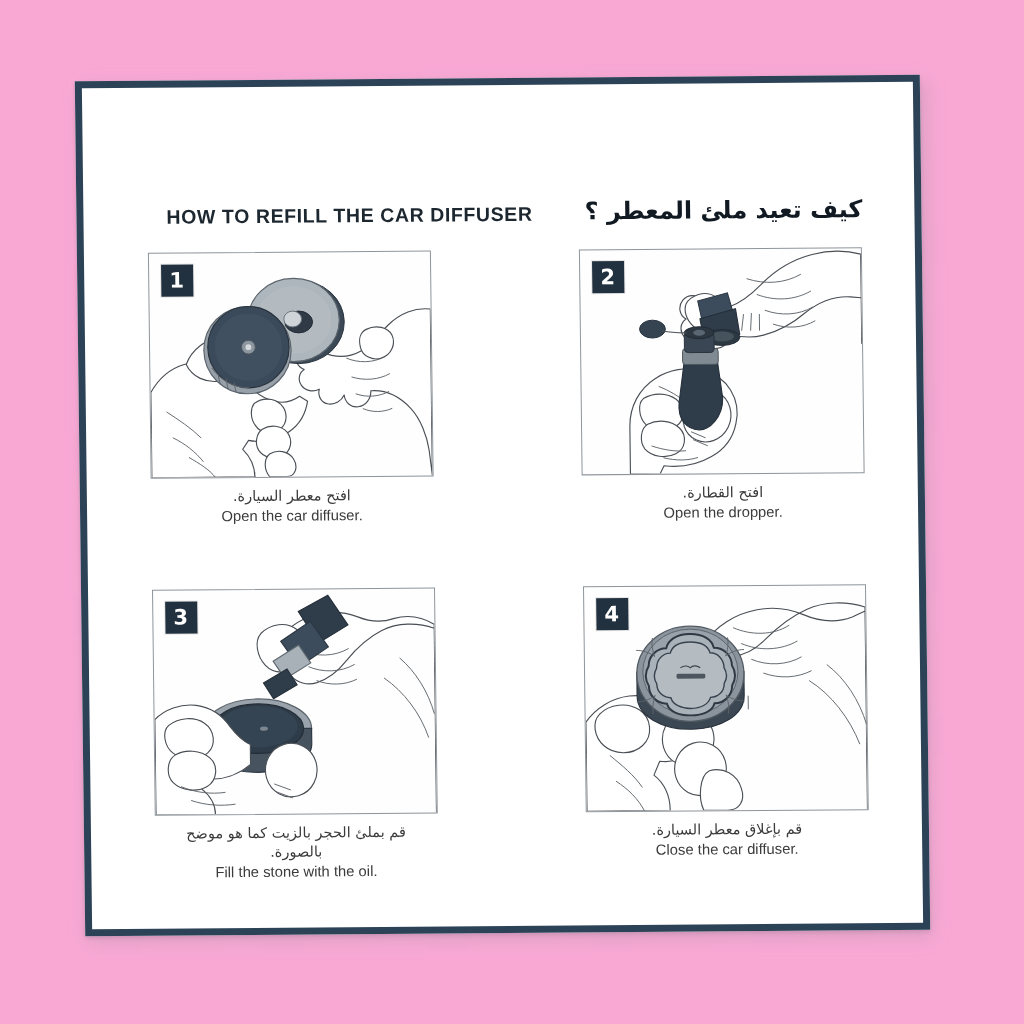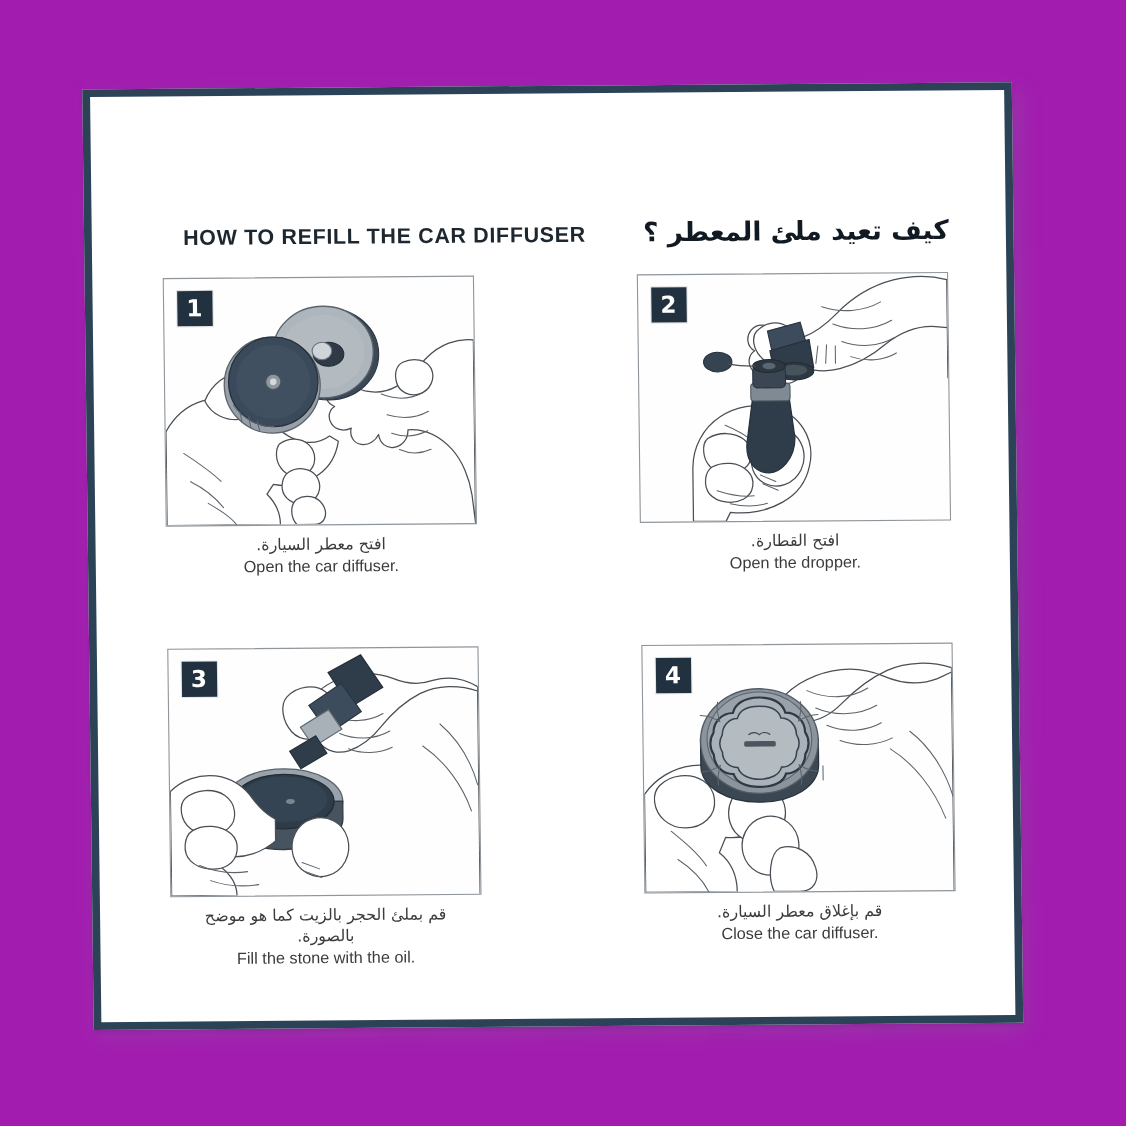--- a/index.html
+++ b/index.html
@@ -9,21 +9,21 @@
     height: 1024px;
     background: #ffffff;
     font-family: "Liberation Sans", "DejaVu Sans", sans-serif;
     overflow: hidden;
   }
 
   #stage {
     position: relative;
     width: 1024px;
     height: 1024px;
-    background: #a21caf;
+    background: #f9a8d4;
   }
 
   
   #card-shadow {
     position: absolute;
     left: 84px;
     top: 84px;
     width: 846px;
     height: 856px;
     background: rgba(120,130,140,0.22);

